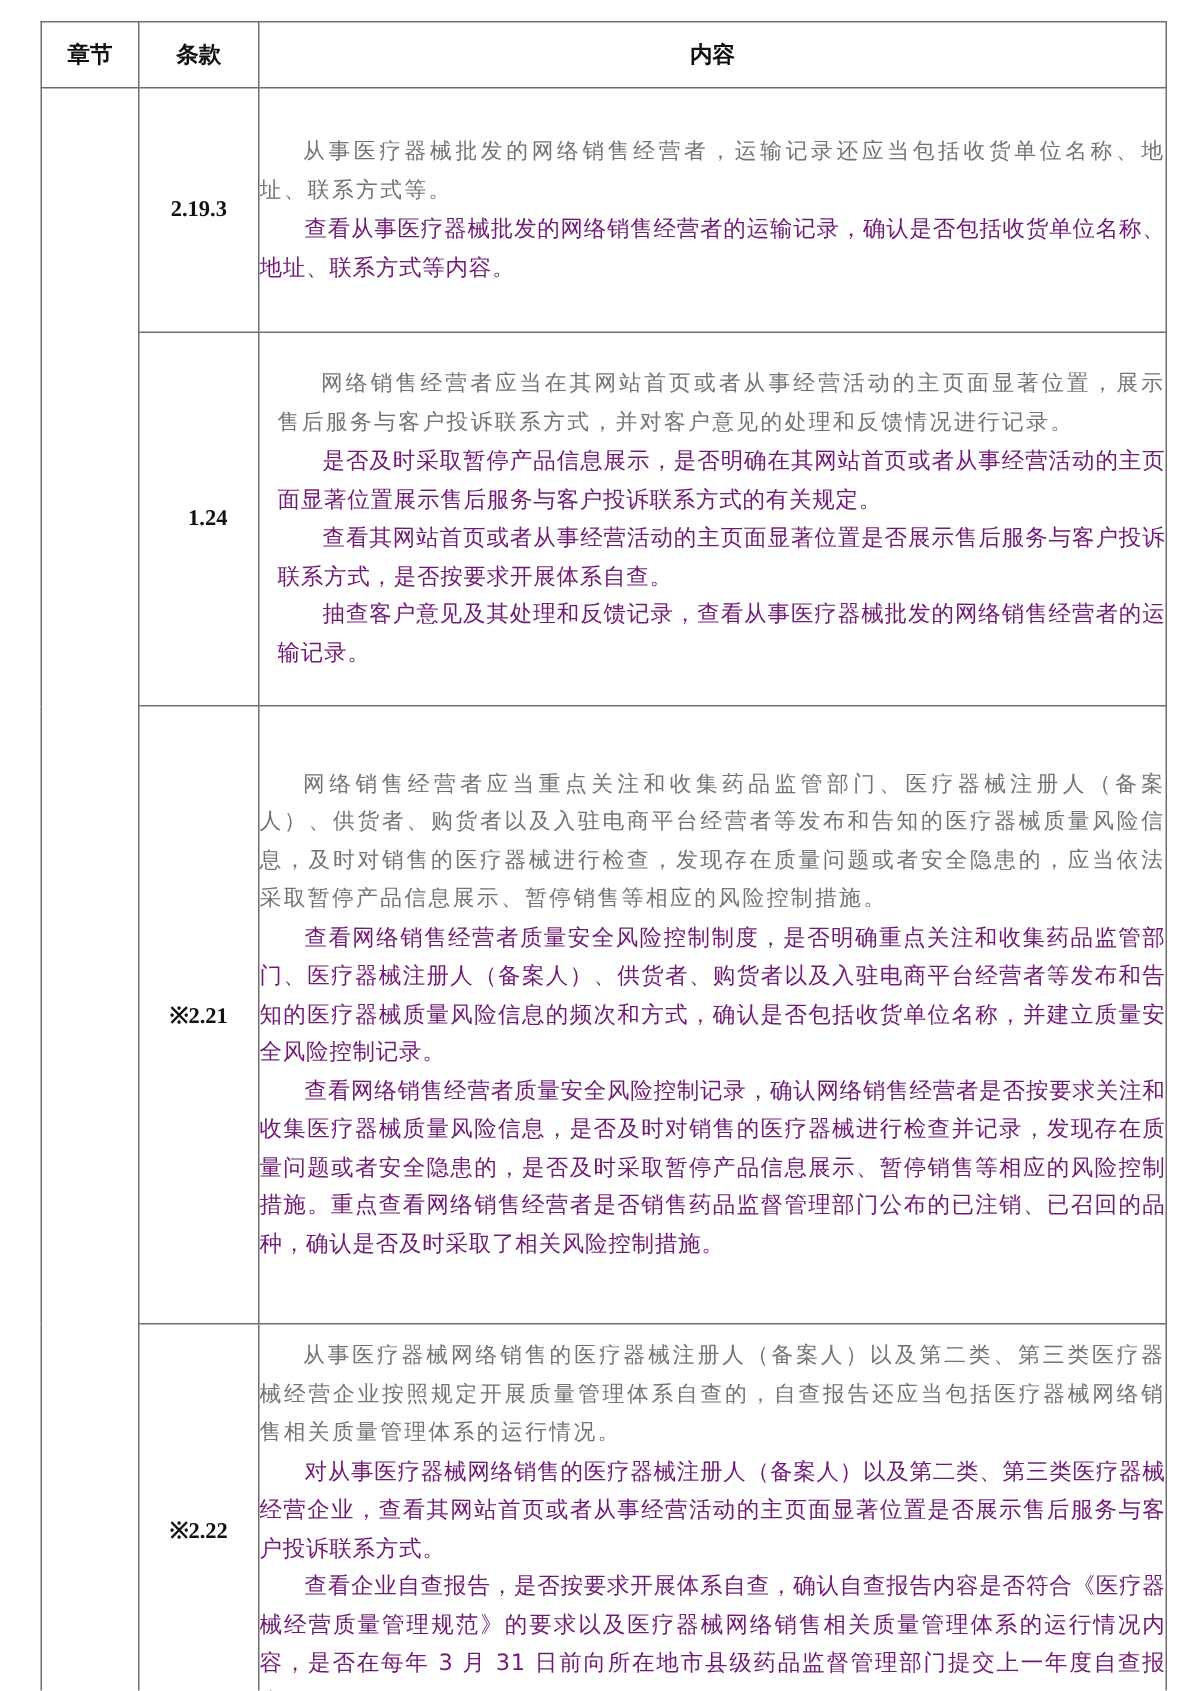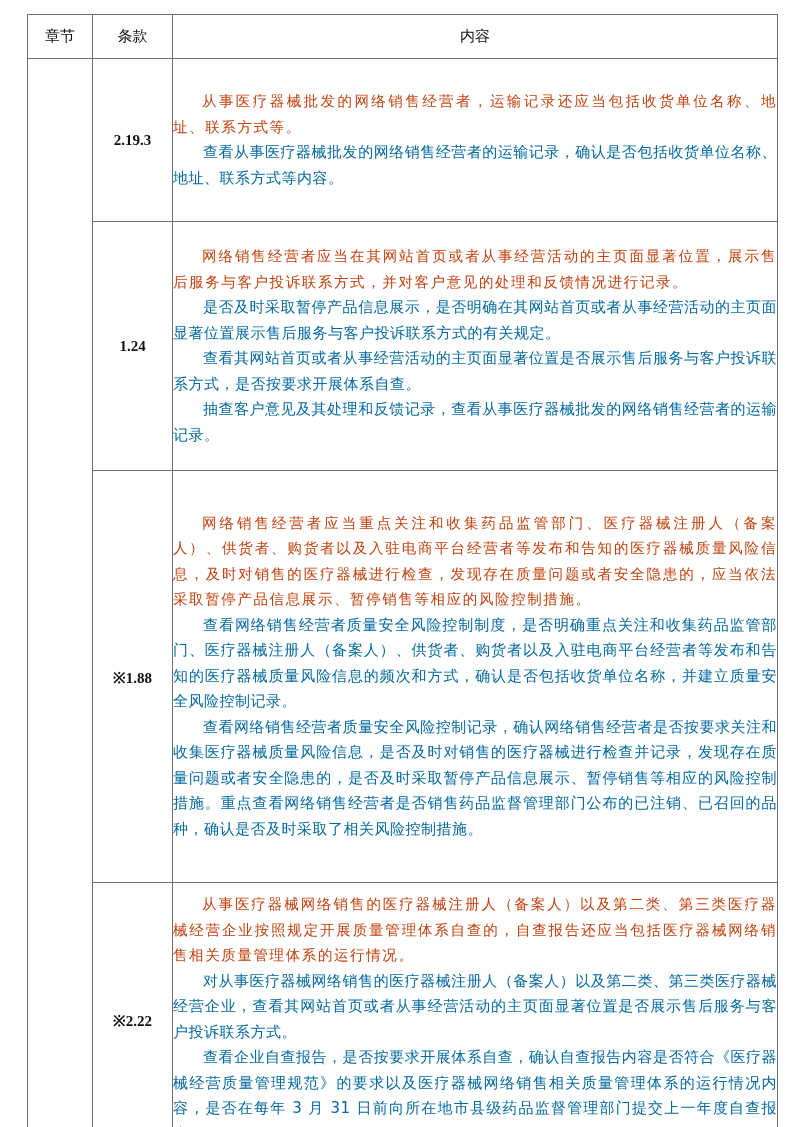--- a/index.html
+++ b/index.html
@@ -27,59 +27,59 @@
     border: 1px solid #6e6e6e;
     vertical-align: middle;
     padding: 0;
   }
   col.c-chapter { width: 65px; }
   col.c-clause { width: 80px; }
   col.c-content { width: 605px; }
 
   th {
     height: 43px;
-    font-weight: normal;
+    font-weight: bold;
     font-size: 15px;
     color: #111;
     text-align: center;
   }
   td.chapter-cell { text-align: center; }
   td.clause-cell {
     text-align: center;
     font-family: "Liberation Serif", "DejaVu Serif", serif;
     font-size: 15px;
     color: #111;
     font-weight: bold;
   }
   td.content-cell {
     padding: 4px 6px 6px 8px;
   }
   .p-req {
     margin: 0;
     font-family: "DejaVu Serif", "Liberation Serif", serif;
     font-size: 14.5px;
     line-height: 25.5px;
-    color: #c2410c;
+    color: #737373;
     text-indent: 2em;
     letter-spacing: 1.6px;
     text-align: justify;
     font-weight: normal;
   }
   .p-check {
     margin: 0;
     font-family: "DejaVu Sans", "Liberation Sans", sans-serif;
     font-size: 15px;
     line-height: 25.5px;
-    color: #0369a1;
+    color: #701a75;
     text-indent: 2em;
     text-align: justify;
     letter-spacing: 0.5px;
   }
   tr.r1 td { height: 162px; }
-  tr.r2 td { height: 248px; }
+  tr.r2 td { height: 248px; padding-left: 12px; }
   tr.r3 td { height: 411px; }
   tr.r4 td { height: 273px; }
 </style>
 </head>
 <body>
 
 <table class="reg-table">
   <colgroup>
     <col class="c-chapter">
     <col class="c-clause">
@@ -104,21 +104,21 @@
     <tr class="r2">
       <td class="clause-cell">1.24</td>
       <td class="content-cell">
         <p class="p-req">网络销售经营者应当在其网站首页或者从事经营活动的主页面显著位置，展示售后服务与客户投诉联系方式，并对客户意见的处理和反馈情况进行记录。</p>
         <p class="p-check">是否及时采取暂停产品信息展示，是否明确在其网站首页或者从事经营活动的主页面显著位置展示售后服务与客户投诉联系方式的有关规定。</p>
         <p class="p-check">查看其网站首页或者从事经营活动的主页面显著位置是否展示售后服务与客户投诉联系方式，是否按要求开展体系自查。</p>
         <p class="p-check">抽查客户意见及其处理和反馈记录，查看从事医疗器械批发的网络销售经营者的运输记录。</p>
       </td>
     </tr>
     <tr class="r3">
-      <td class="clause-cell">※1.88</td>
+      <td class="clause-cell">※2.21</td>
       <td class="content-cell">
         <p class="p-req">网络销售经营者应当重点关注和收集药品监管部门、医疗器械注册人（备案人）、供货者、购货者以及入驻电商平台经营者等发布和告知的医疗器械质量风险信息，及时对销售的医疗器械进行检查，发现存在质量问题或者安全隐患的，应当依法采取暂停产品信息展示、暂停销售等相应的风险控制措施。</p>
         <p class="p-check">查看网络销售经营者质量安全风险控制制度，是否明确重点关注和收集药品监管部门、医疗器械注册人（备案人）、供货者、购货者以及入驻电商平台经营者等发布和告知的医疗器械质量风险信息的频次和方式，确认是否包括收货单位名称，并建立质量安全风险控制记录。</p>
         <p class="p-check">查看网络销售经营者质量安全风险控制记录，确认网络销售经营者是否按要求关注和收集医疗器械质量风险信息，是否及时对销售的医疗器械进行检查并记录，发现存在质量问题或者安全隐患的，是否及时采取暂停产品信息展示、暂停销售等相应的风险控制措施。重点查看网络销售经营者是否销售药品监督管理部门公布的已注销、已召回的品种，确认是否及时采取了相关风险控制措施。</p>
       </td>
     </tr>
     <tr class="r4">
       <td class="clause-cell">※2.22</td>
       <td class="content-cell">
         <p class="p-req">从事医疗器械网络销售的医疗器械注册人（备案人）以及第二类、第三类医疗器械经营企业按照规定开展质量管理体系自查的，自查报告还应当包括医疗器械网络销售相关质量管理体系的运行情况。</p>

